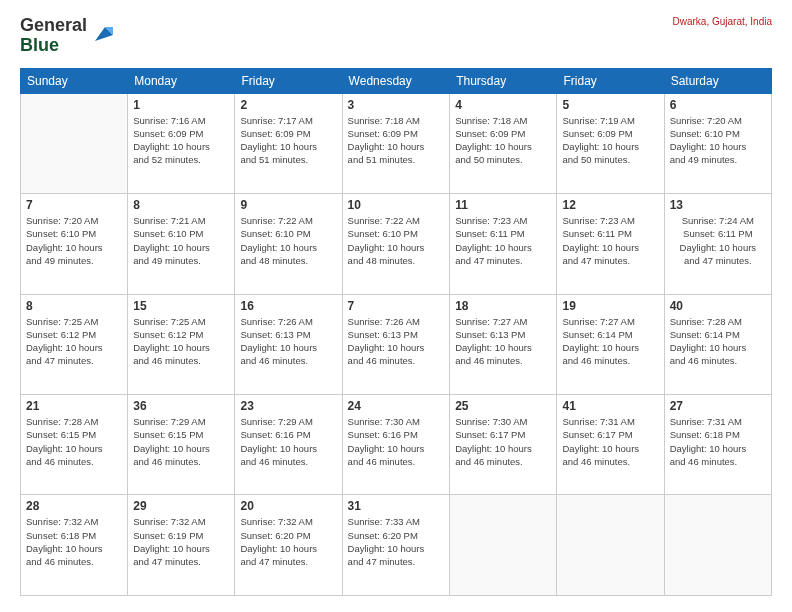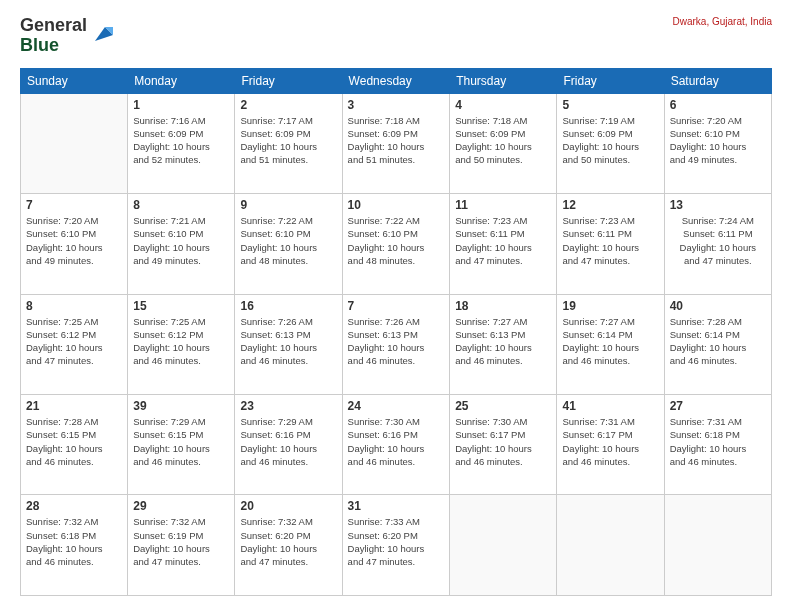--- a/index.html
+++ b/index.html
@@ -279,21 +279,21 @@
         </tr>
         <tr>
           <td>
             <div class="day-num">21</div>
             <div class="day-info" style="white-space: pre-line;">Sunrise: 7:28 AM
 Sunset: 6:15 PM
 Daylight: 10 hours
 and 46 minutes.</div>
           </td>
           <td>
-            <div class="day-num">39</div>
+            <div class="day-num">36</div>
             <div class="day-info" style="white-space: pre-line;">Sunrise: 7:29 AM
 Sunset: 6:15 PM
 Daylight: 10 hours
 and 46 minutes.</div>
           </td>
           <td>
             <div class="day-num">23</div>
             <div class="day-info" style="white-space: pre-line;">Sunrise: 7:29 AM
 Sunset: 6:16 PM
 Daylight: 10 hours

